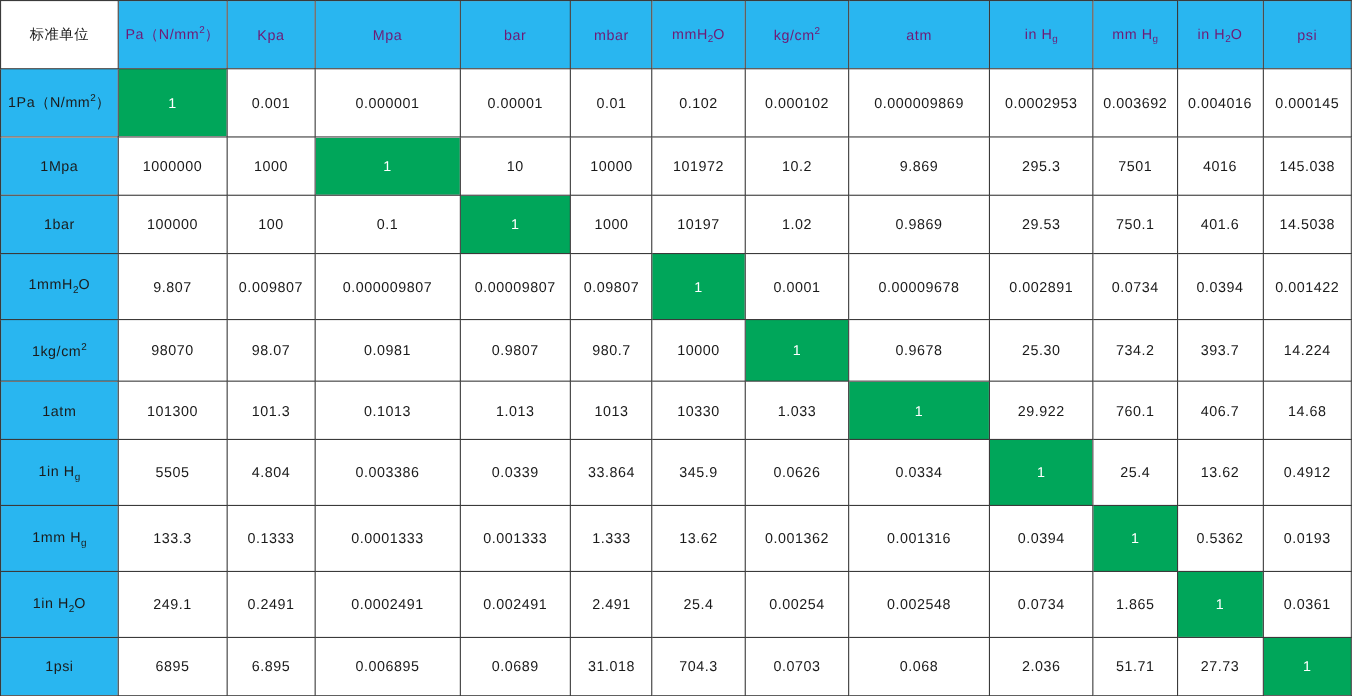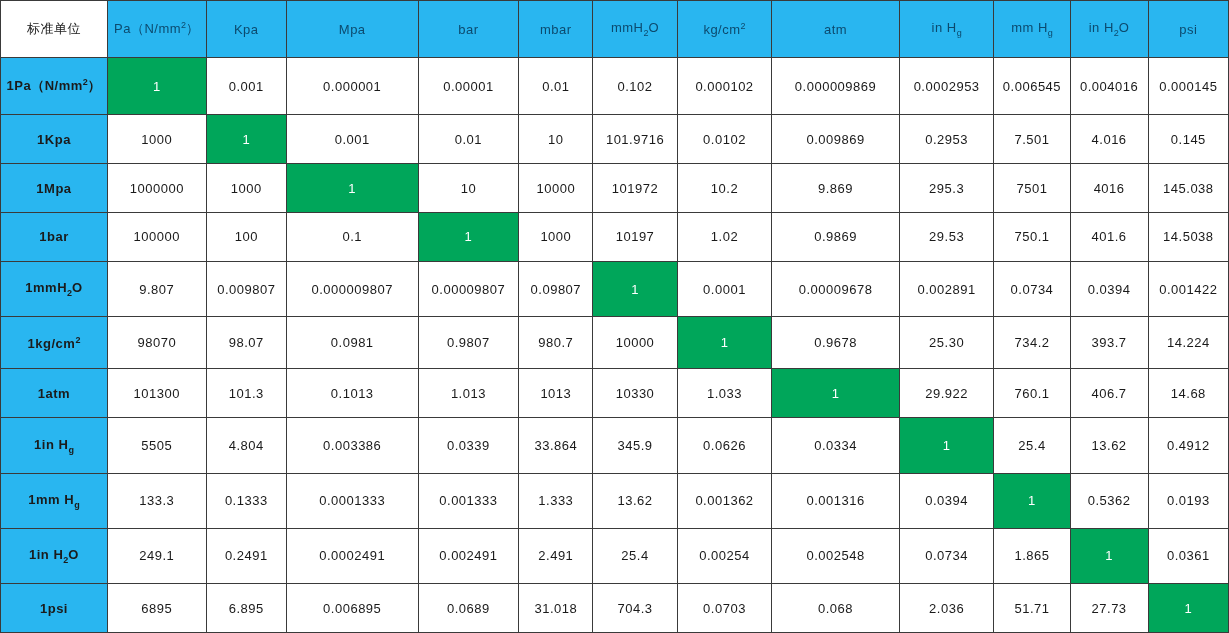--- a/index.html
+++ b/index.html
@@ -24,28 +24,27 @@
     text-align: center;
     vertical-align: middle;
     font-size: 13px;
     letter-spacing: 0.5px;
     padding: 2px 1px;
     overflow: hidden;
     white-space: nowrap;
   }
   td.head {
     background: #29b6f0;
-    color: #0c4a6e;
+    color: #701a75;
     font-size: 13px;
   }
   td.rowhead {
     background: #29b6f0;
     color: #1b1b1b;
     font-size: 13px;
-    font-weight: bold;
   }
   td.corner {
     background: #ffffff;
     color: #1b1b1b;
     font-size: 13px;
   }
   td.diag {
     background: #00a65a;
     color: #ffffff;
   }
@@ -109,38 +108,23 @@
         <td class="rowhead">1Pa（N/mm<sup>2</sup>）</td>
         <td class="diag">1</td>
         <td class="val">0.001</td>
         <td class="val">0.000001</td>
         <td class="val">0.00001</td>
         <td class="val">0.01</td>
         <td class="val">0.102</td>
         <td class="val">0.000102</td>
         <td class="val">0.000009869</td>
         <td class="val">0.0002953</td>
-        <td class="val">0.006545</td>
+        <td class="val">0.003692</td>
         <td class="val">0.004016</td>
         <td class="val">0.000145</td>
-      </tr>
-      <tr>
-        <td class="rowhead">1Kpa</td>
-        <td class="val">1000</td>
-        <td class="diag">1</td>
-        <td class="val">0.001</td>
-        <td class="val">0.01</td>
-        <td class="val">10</td>
-        <td class="val">101.9716</td>
-        <td class="val">0.0102</td>
-        <td class="val">0.009869</td>
-        <td class="val">0.2953</td>
-        <td class="val">7.501</td>
-        <td class="val">4.016</td>
-        <td class="val">0.145</td>
       </tr>
       <tr>
         <td class="rowhead">1Mpa</td>
         <td class="val">1000000</td>
         <td class="val">1000</td>
         <td class="diag">1</td>
         <td class="val">10</td>
         <td class="val">10000</td>
         <td class="val">101972</td>
         <td class="val">10.2</td>

